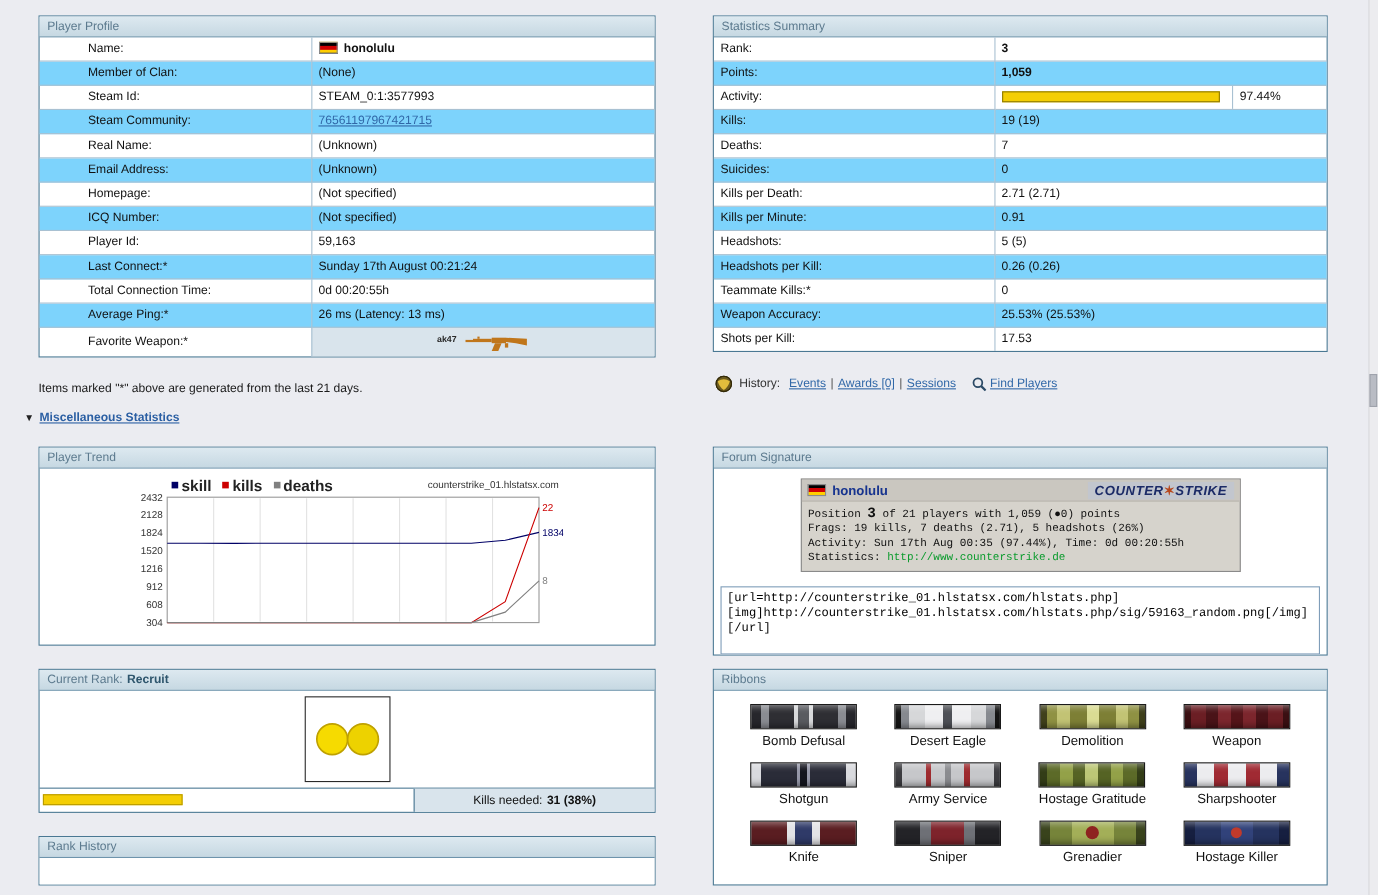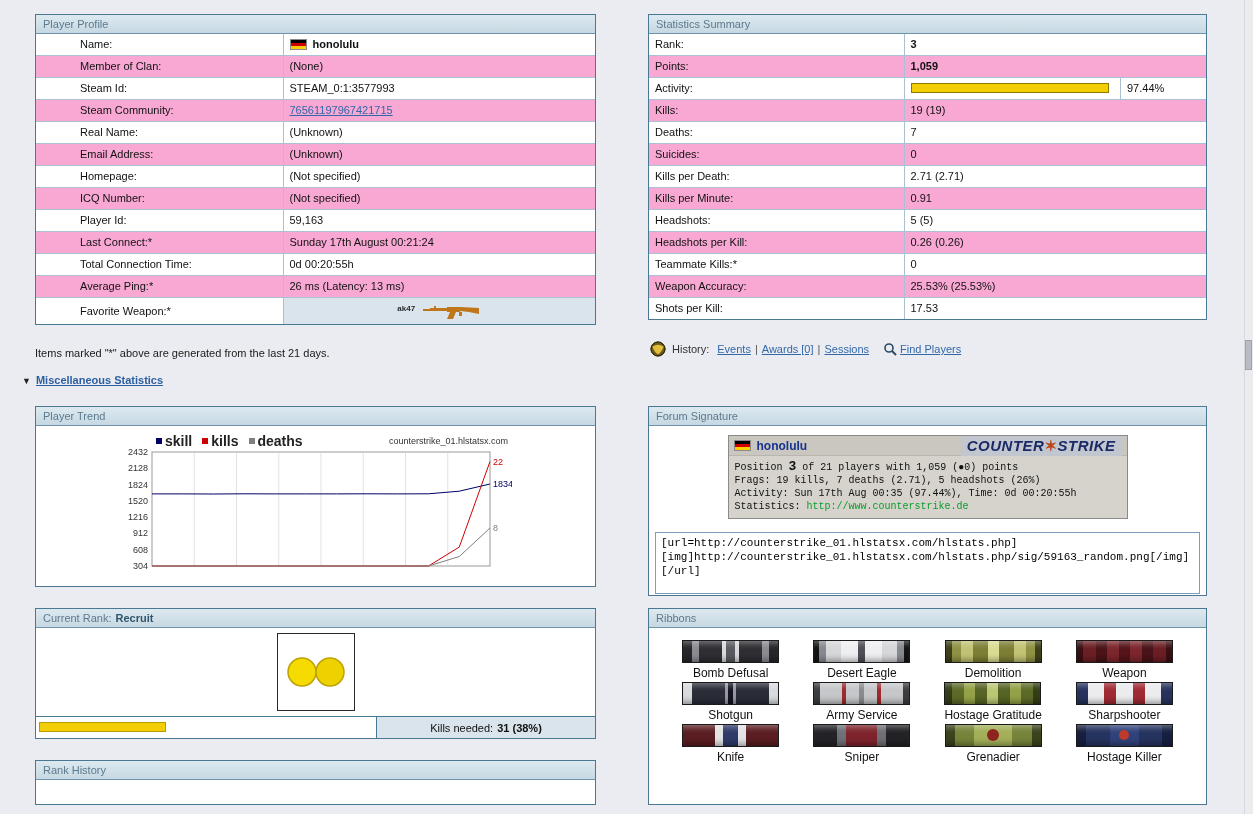--- a/index.html
+++ b/index.html
@@ -19,21 +19,21 @@
     background:linear-gradient(#dde9f0,#c6d8e2);
     border-bottom:1px solid #6e94ac;
     color:#5c7a8e; font-size:11px;
   }
   .phead b { color:#2f566d; margin-left:4px; }
 
   
   table.stat { width:100%; border-collapse:collapse; }
   table.stat td { padding:4px 6px; line-height:13px; font-size:11px; color:#111; border-bottom:1px solid #a9c1d2; }
   table.stat tr:last-child td { border-bottom:none; }
-  table.stat tr.alt td { background:#f9a8d4; }
+  table.stat tr.alt td { background:#7dd3fc; }
   #p-profile td.lbl { width:247px; border-right:1px solid #a9c1d2;padding-left:44px; }
   #p-stats td.lbl { width:255px; border-right:1px solid #a9c1d2; }
   td.bold, .bold { font-weight:bold; }
   a.lnk { color:#3168a8; text-decoration:underline; cursor:pointer; }
   .flag { display:inline-block; width:17px; height:11px; vertical-align:-2px; margin-right:6px;
           background:linear-gradient(#000 0 33%,#d00000 33% 66%,#ffce00 66% 100%); border:1px solid #8a8a8a; }
   td.weapon-cell { background:#d9e4ec !important; text-align:center; padding:6px; }
   .wname { font-size:8px; font-weight:bold; color:#2a2a2a; margin-right:8px; letter-spacing:0; vertical-align:3px; }
   .gun svg { vertical-align:middle; }
 
@@ -73,31 +73,31 @@
   .pbar { width:38%; height:10px; background:#f4ce04; border:1px solid #b89b00; }
   .rank-need { width:219px; border-left:1px solid #4a7893; background:#d9e4ec;
                display:flex; align-items:center; justify-content:center; }
   .rank-need b { margin-left:4px; }
 
   
   .sig-wrap { margin:9px auto 0; width:400px; border:1px solid #8a8a8a; background:#d6d3cc; }
   .sig-top { height:20px; background:#cac7c0; display:flex; align-items:center; padding:0 5px; border-bottom:1px solid #b9b6af; }
   .sig-name { color:#16338e; font-weight:bold; font-size:12px; }
   .cslogo { margin-left:auto; background:#c2c6ce; padding:1px 6px; font-weight:bold; font-style:italic;
-            color:#1b2a66; font-size:15px; letter-spacing:.5px; }
+            color:#1b2a66; font-size:12px; letter-spacing:.5px; }
   .cslogo .star { color:#b8471b; font-style:normal; }
   .sig-body { padding:4px 6px 5px; font-family:Liberation Mono, monospace; font-size:10px; line-height:13px; color:#101010; }
   .sig-rank { font-size:13px; font-weight:bold; }
   .green { color:#0b9b2d; }
   .bb { display:block; margin:13px 6px 0; width:545px; height:62px; border:1px solid #7f9db9; background:#fff;
         font-family:"Liberation Mono", monospace; font-size:11px; line-height:14px; padding:3px 5px;
         resize:none; white-space:pre; overflow:hidden; color:#000; }
 
   
-  .ribgrid { display:grid; grid-template-columns:repeat(4,1fr); padding:12px 16px 0; row-gap:2px; justify-items:center; }
+  .ribgrid { display:grid; grid-template-columns:repeat(4,1fr); padding:12px 16px 0; row-gap:13px; justify-items:center; }
   .ribbon { width:97px; height:23px; border:1px solid #1a1a1a;
             box-shadow: inset 0 7px 6px -5px rgba(255,255,255,.4), inset 0 -7px 6px -5px rgba(0,0,0,.4); }
   .rlabel { text-align:center; margin-top:3px; font-size:12px; color:#111; }
   .r0{background:linear-gradient(90deg,#26262b 0 9%,#8a8c92 9% 17%,#2e2e33 17% 41%,#d8d9db 41% 45%,#595b60 45% 55%,#d8d9db 55% 59%,#2e2e33 59% 83%,#8a8c92 83% 91%,#26262b 91% 100%);}
   .r1{background:linear-gradient(90deg,#141414 0 5%,#86898f 5% 13%,#d6d7d9 13% 28%,#efeff1 28% 46%,#4e5056 46% 54%,#efeff1 54% 72%,#d6d7d9 72% 87%,#86898f 87% 95%,#141414 95% 100%);}
   .r2{background:linear-gradient(90deg,#3f401b 0 6%,#8f9143 6% 16%,#c2c374 16% 28%,#7d7f35 28% 44%,#dadc93 44% 56%,#7d7f35 56% 72%,#c2c374 72% 84%,#8f9143 84% 94%,#3f401b 94% 100%);}
   .r3{background:linear-gradient(90deg,#3a0f12 0 6%,#6b1e24 6% 20%,#4a1318 20% 32%,#7c262d 32% 44%,#551419 44% 56%,#7c262d 56% 68%,#4a1318 68% 80%,#6b1e24 80% 94%,#3a0f12 94% 100%);}
   .r4{background:linear-gradient(90deg,#d9dade 0 9%,#2a2c38 9% 44%,#9597a8 44% 47%,#14151e 47% 53%,#9597a8 53% 56%,#2a2c38 56% 91%,#d9dade 91% 100%);}
   .r5{background:linear-gradient(90deg,#3c3c40 0 6%,#c6c7ca 6% 29%,#9e2a2e 29% 34%,#c6c7ca 34% 47%,#8a8b8f 47% 53%,#c6c7ca 53% 66%,#9e2a2e 66% 71%,#c6c7ca 71% 94%,#3c3c40 94% 100%);}
   .r6{background:linear-gradient(90deg,#333d17 0 7%,#5c6a28 7% 20%,#93a148 20% 32%,#556324 32% 44%,#bcc776 44% 56%,#556324 56% 68%,#93a148 68% 80%,#5c6a28 80% 93%,#333d17 93% 100%);}

